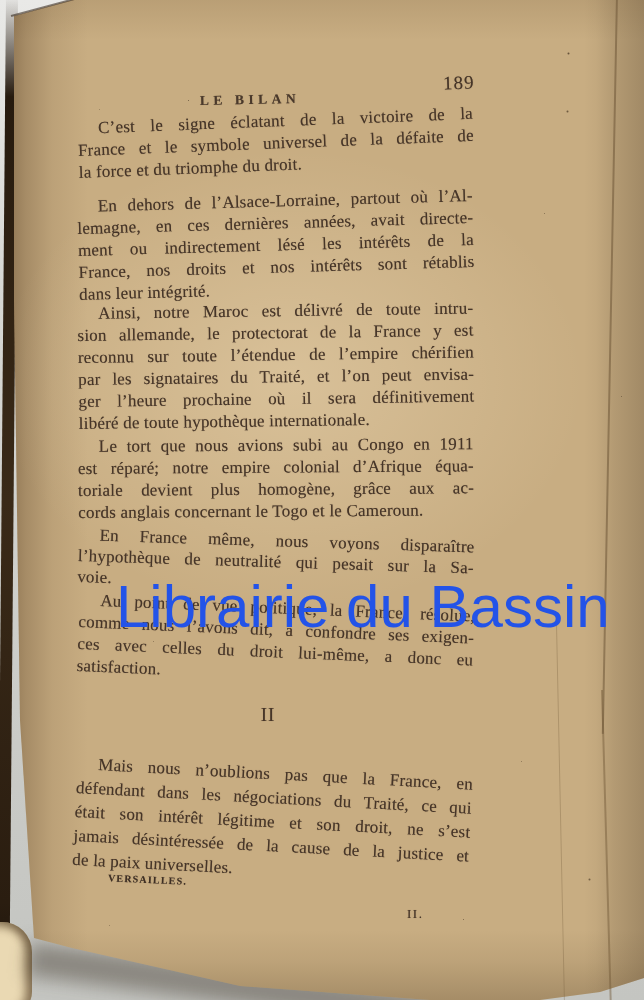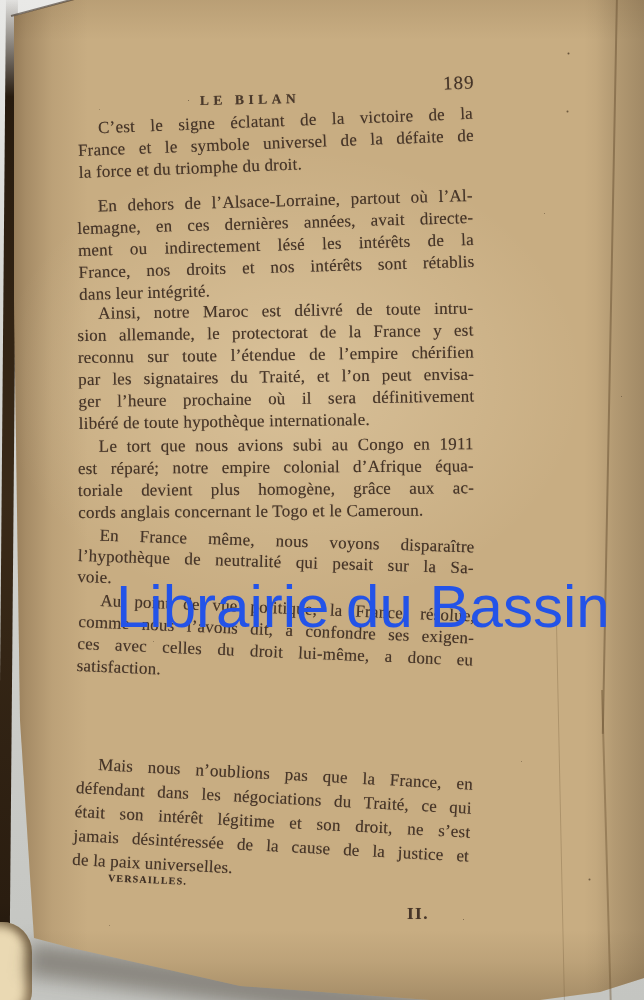--- a/index.html
+++ b/index.html
@@ -137,21 +137,21 @@
   }
   .p7 { top: 752px; line-height: 24px; transform: rotate(3deg); transform-origin: 0 0; }
   .catchword {
     position: absolute; left: 30px; top: 869px;
     font-size: 10px; font-weight: bold; letter-spacing: 1.2px;
     transform: rotate(2.5deg);
     color: #3e2f24;
   }
   .signature-mark {
     position: absolute; left: 329px; top: 903px;
-    font-size: 17px; font-weight: bold; letter-spacing: 1.5px;
+    font-size: 13px; font-weight: normal; letter-spacing: 1.5px;
   }
   
   .watermark {
     position: absolute; left: 116px; top: 572px;
     font-family: "Liberation Sans", sans-serif;
     font-size: 60px;
     font-weight: 400;
     color: #2353e8;
     letter-spacing: 0px;
     white-space: nowrap;
@@ -211,20 +211,21 @@
       <div class="ln last">voie.</div>
     </div>
 
     <div class="p p6">
       <div class="ln first">Au point de vue politique, la France, résolue,</div>
       <div class="ln">comme nous l’avons dit, à confondre ses exigen-</div>
       <div class="ln">ces avec celles du droit lui-même, a donc eu</div>
       <div class="ln last">satisfaction.</div>
     </div>
 
+    <div class="heading-2">II</div>
 
     <div class="p p7">
       <div class="ln first">Mais nous n’oublions pas que la France, en</div>
       <div class="ln">défendant dans les négociations du Traité, ce qui</div>
       <div class="ln">était son intérêt légitime et son droit, ne s’est</div>
       <div class="ln">jamais désintéressée de la cause de la justice et</div>
       <div class="ln last">de la paix universelles.</div>
     </div>
 
     <div class="catchword">VERSAILLES.</div>

